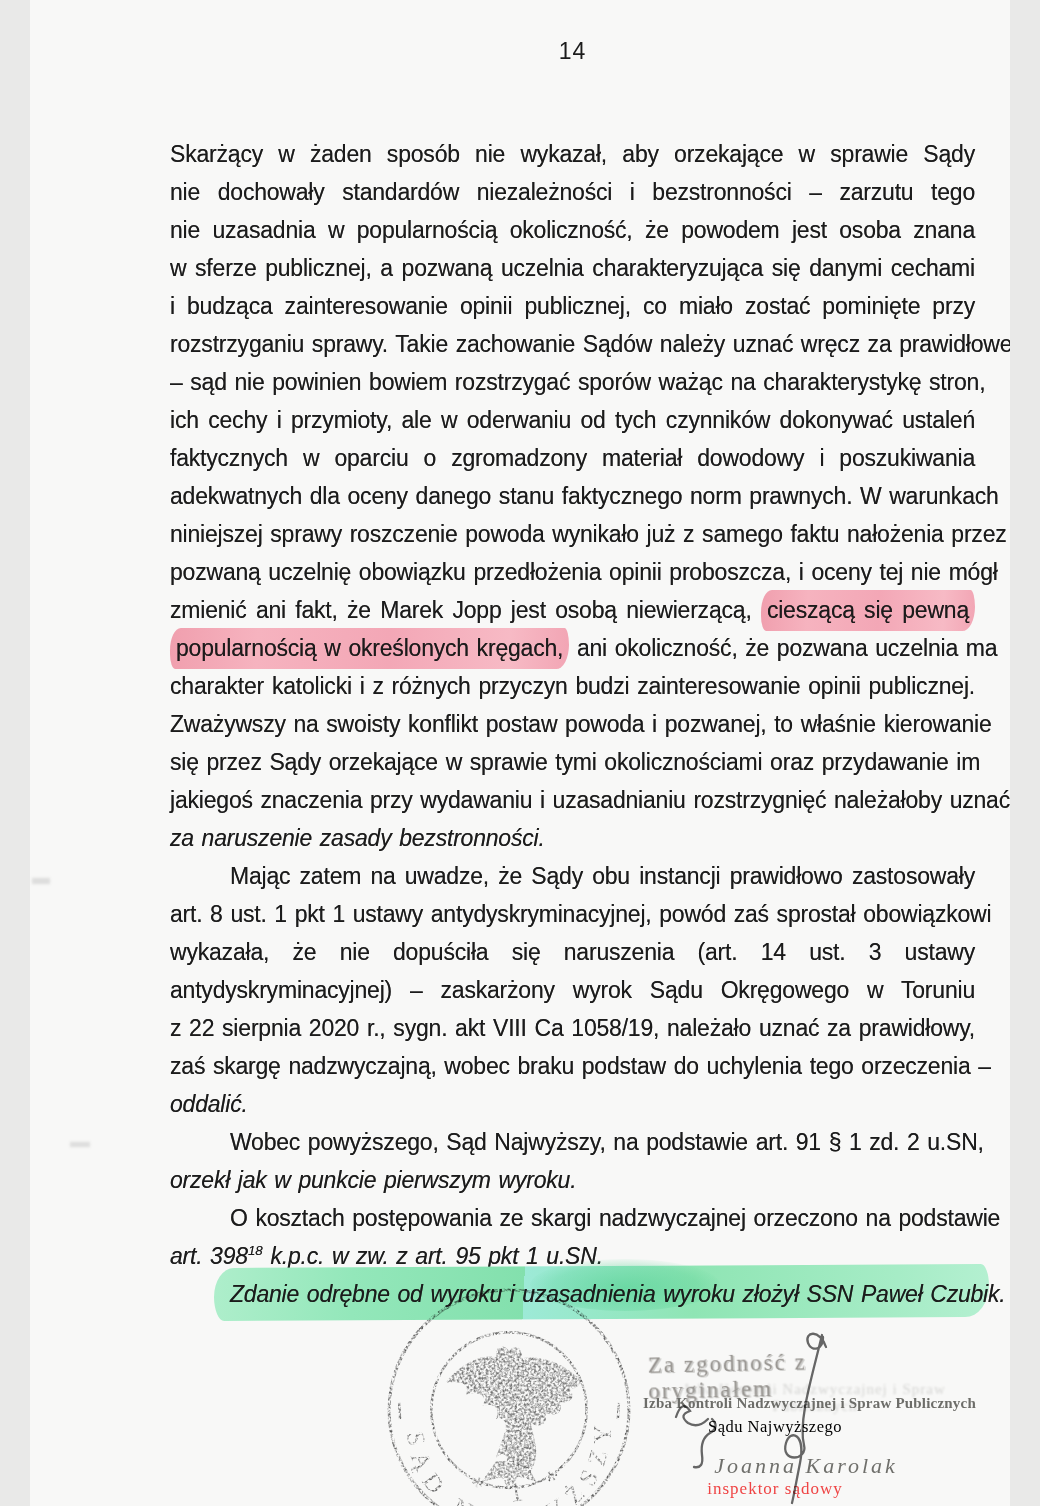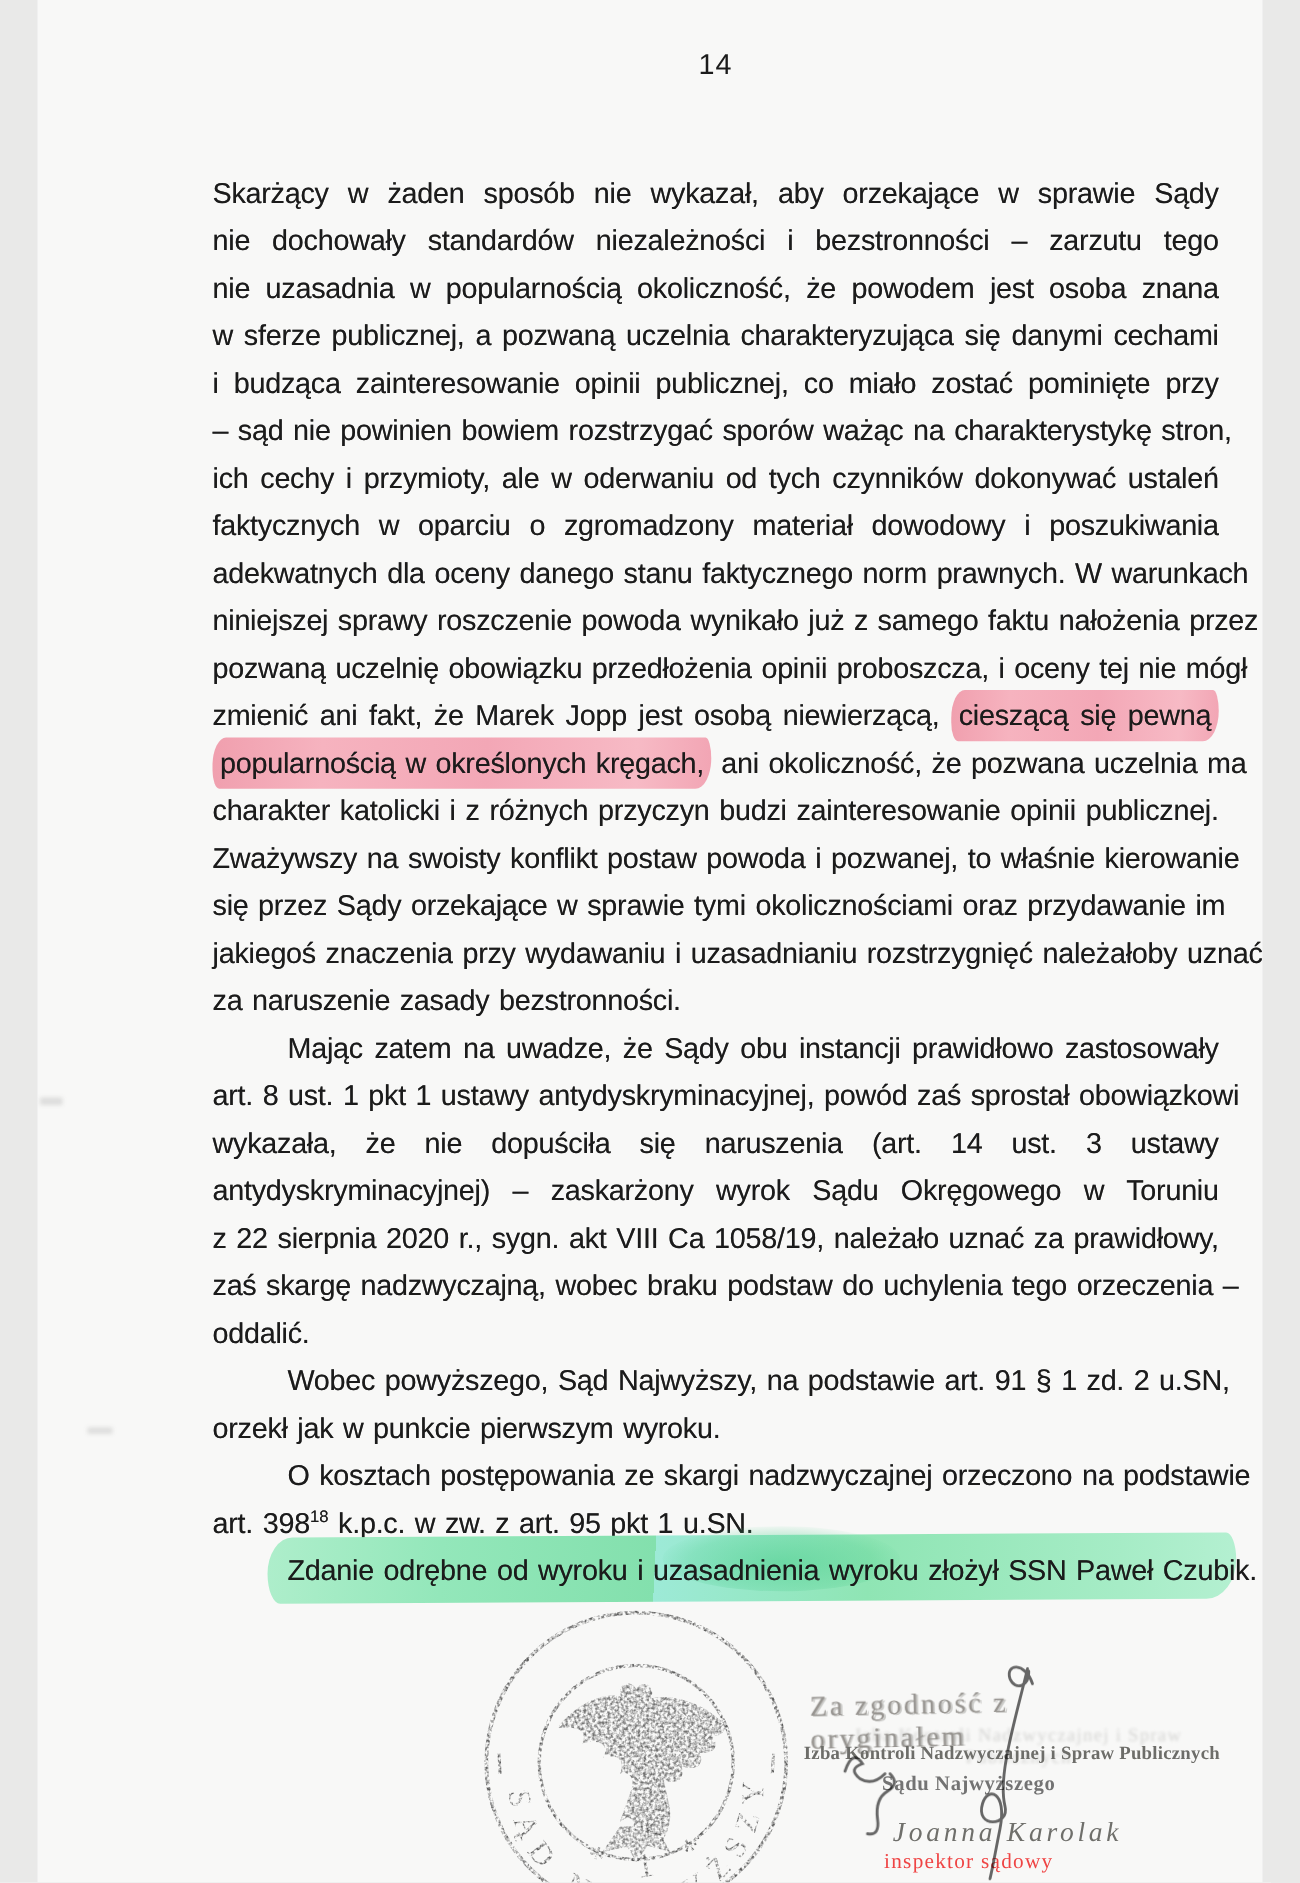--- a/index.html
+++ b/index.html
@@ -17,21 +17,21 @@
   .doc-body {
     position:absolute; left:140px; top:135px; width:805px; z-index:3;
     font-size:23px; letter-spacing:-0.2px; word-spacing:1.5px;
     text-shadow:0 0 0.5px rgba(10,10,10,0.6);
   }
   .para { margin:0; }
   .line {
     position:relative; height:38px; line-height:38px;
     text-align:justify; text-align-last:justify; white-space:nowrap;
   }
-  .line.last { text-align-last:left; }
+  .line.last { text-align-last:left;font-style:italic; }
   .line.indent { padding-left:60px; }
   sup { font-size:58%; line-height:0; vertical-align:super; letter-spacing:0; }
 
   
   .hl-pink {
     background:linear-gradient(92deg,#f09fae 0%,#f6b3bf 22%,#f3a7b6 55%,#f7bac5 85%,#f2a5b4 100%);
     border-radius:12px 5px 14px 6px / 60% 45% 65% 40%;
     padding:7px 6px 8px 6px;
     box-decoration-break:clone; -webkit-box-decoration-break:clone;
   }
@@ -65,22 +65,22 @@
   }
   .cert-ghost {
     left:624px; top:1381px; width:322px; font-size:15px; text-align:center;
     color:#8a8a86; opacity:0.32; filter:blur(1.2px); letter-spacing:1px;
   }
   .cert-division {
     left:612px; top:1395px; width:335px; font-size:15px; font-weight:700;
     text-align:center; color:#6d6d69; letter-spacing:0.2px; filter:blur(0.25px);
   }
   .cert-court {
-    left:580px; top:1417px; width:330px; font-size:16.5px; font-weight:700;
-    text-align:center; color:#737373; letter-spacing:0.5px; filter:blur(0.25px);
+    left:580px; top:1417px; width:330px; font-size:16.5px; font-weight:400;
+    text-align:center; color:#000000; letter-spacing:0.5px; filter:blur(0.25px);
   }
   .cert-name {
     left:671px; top:1453px; width:210px; font-size:22px; font-style:italic;
     text-align:center; color:#6f6f6b; letter-spacing:3px; filter:blur(0.3px);
   }
   .cert-role {
     left:640px; top:1479px; width:210px; font-size:17px;
     text-align:center; color:#ef4444; letter-spacing:1px; filter:blur(0.3px);
   }
   
@@ -100,20 +100,21 @@
 
   <div class="page-number">14</div>
 
   <div class="doc-body">
       <div class="para">
         <div class="line"><span>Skarżący w żaden sposób nie wykazał, aby orzekające w sprawie Sądy</span></div>
         <div class="line"><span>nie dochowały standardów niezależności i bezstronności – zarzutu tego</span></div>
         <div class="line"><span>nie uzasadnia w popularnością okoliczność, że powodem jest osoba znana</span></div>
         <div class="line"><span>w sferze publicznej, a pozwaną uczelnia charakteryzująca się danymi cechami</span></div>
         <div class="line"><span>i budząca zainteresowanie opinii publicznej, co miało zostać pominięte przy</span></div>
+        <div class="line"><span>rozstrzyganiu sprawy. Takie zachowanie Sądów należy uznać wręcz za prawidłowe</span></div>
         <div class="line"><span>– sąd nie powinien bowiem rozstrzygać sporów ważąc na charakterystykę stron,</span></div>
         <div class="line"><span>ich cechy i przymioty, ale w oderwaniu od tych czynników dokonywać ustaleń</span></div>
         <div class="line"><span>faktycznych w oparciu o zgromadzony materiał dowodowy i poszukiwania</span></div>
         <div class="line"><span>adekwatnych dla oceny danego stanu faktycznego norm prawnych. W warunkach</span></div>
         <div class="line"><span>niniejszej sprawy roszczenie powoda wynikało już z samego faktu nałożenia przez</span></div>
         <div class="line"><span>pozwaną uczelnię obowiązku przedłożenia opinii proboszcza, i oceny tej nie mógł</span></div>
         <div class="line"><span>zmienić ani fakt, że Marek Jopp jest osobą niewierzącą, </span><span class="hl hl-pink">cieszącą się pewną</span></div>
         <div class="line"><span class="hl hl-pink">popularnością w określonych kręgach,</span><span> ani okoliczność, że pozwana uczelnia ma</span></div>
         <div class="line"><span>charakter katolicki i z różnych przyczyn budzi zainteresowanie opinii publicznej.</span></div>
         <div class="line"><span>Zważywszy na swoisty konflikt postaw powoda i pozwanej, to właśnie kierowanie</span></div>

